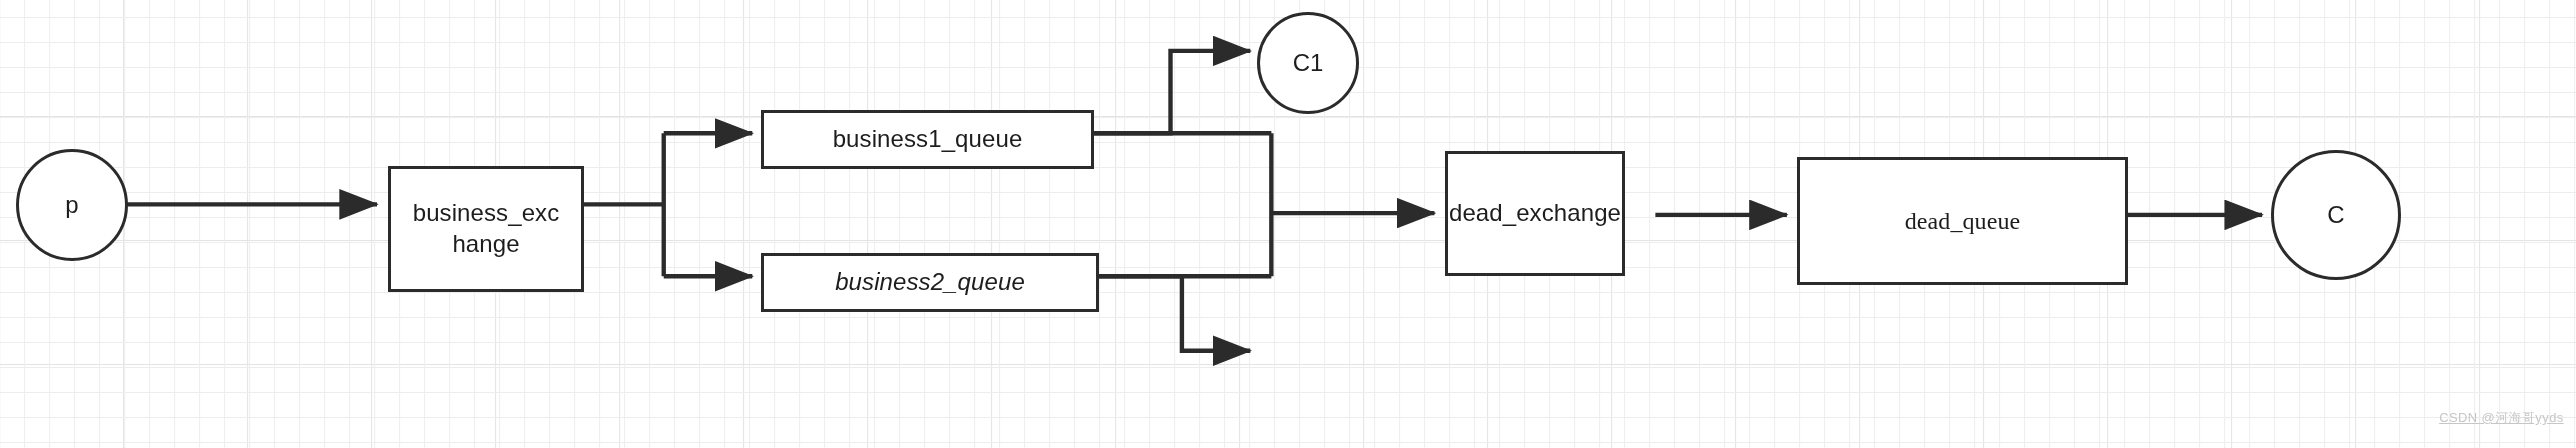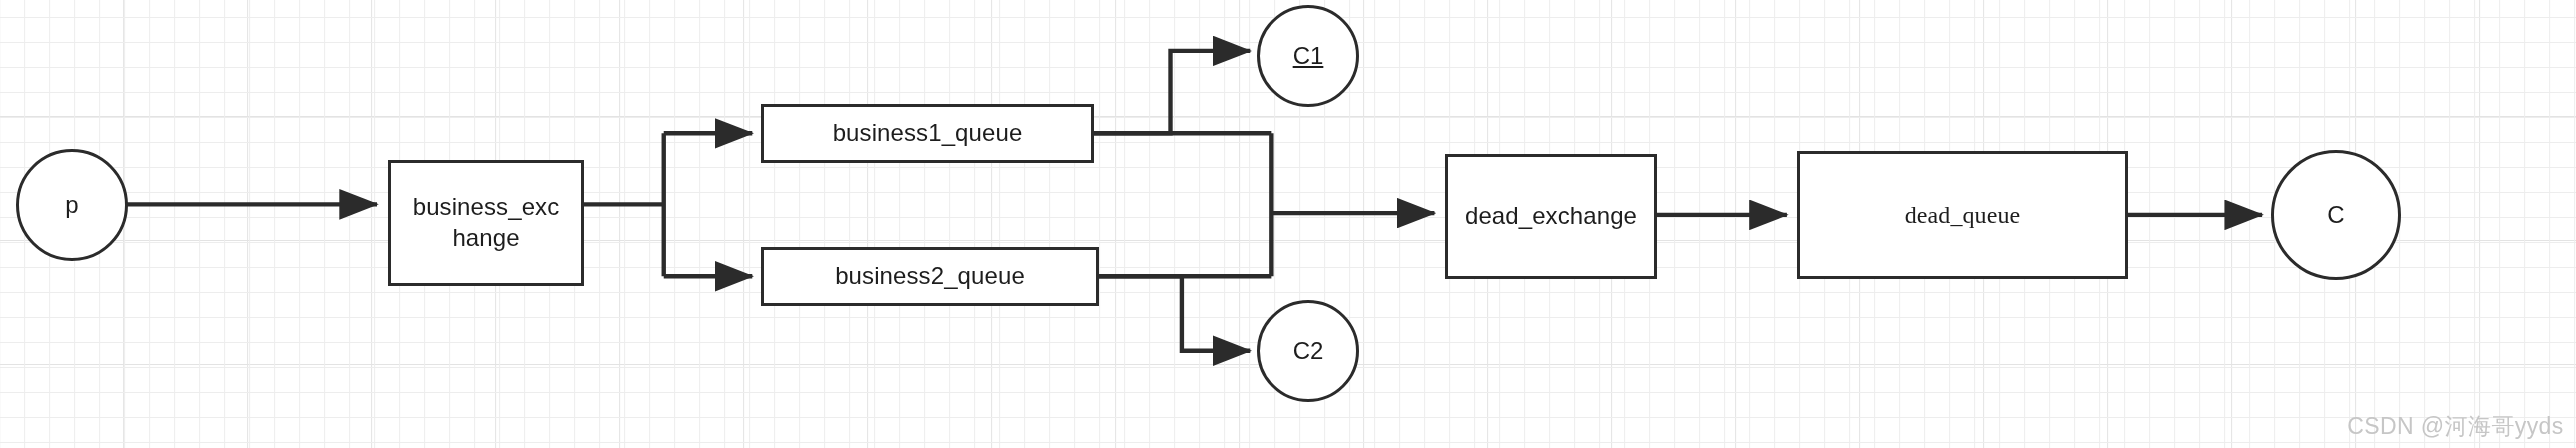--- a/index.html
+++ b/index.html
@@ -43,46 +43,48 @@
     align-items: center;
     justify-content: center;
     text-align: center;
     font-family: "Liberation Sans", sans-serif;
     font-size: 24px;
     color: #1d1d1d;
     line-height: 1.28;
     letter-spacing: 0.1px;
     white-space: pre-line;
     z-index: 3;
+    margin-top: 6px;
   }
   .node-circle {
     position: absolute;
     box-sizing: border-box;
     border: 3.5px solid #2b2b2b;
     border-radius: 50%;
     background: #ffffff;
     display: flex;
     align-items: center;
     justify-content: center;
     text-align: center;
     font-family: "Liberation Sans", sans-serif;
     font-size: 24px;
     color: #1d1d1d;
     z-index: 3;
   }
   #watermark {
     position: absolute;
     right: 12.3px;
-    bottom: 7px;
+    bottom: 22px;
     font-family: "Liberation Sans", sans-serif;
-    font-size: 23px;
+    font-size: 13px;
     color: #c6c6c6;
     letter-spacing: 0.4px;
     z-index: 6;
     user-select: none;
+    text-decoration: underline;
   }
 </style>
 </head>
 <body>
 
 <div id="canvas">
 
   <svg id="flow-svg" viewBox="0 0 2938 512" xmlns="http://www.w3.org/2000/svg">
     <defs>
       <marker id="arrowhead" markerWidth="9" markerHeight="7" refX="8.6" refY="3.5" orient="auto" markerUnits="strokeWidth">
@@ -126,33 +128,30 @@
 
   <div class="node-box" style="left:388px; top:160px; width:196px; height:126px;">
     <span>business_exc
 hange</span>
   </div>
 
   <div class="node-box" style="left:761px; top:104px; width:333px; height:59px;">
     <span>business1_queue</span>
   </div>
 
-  <div class="node-box" style="left:761px; top:247px; width:338px; height:59px;">
+  <div class="node-box" style="left:761px; top:247px; width:338px; height:59px;font-style:italic;">
     <span>business2_queue</span>
   </div>
 
-  <div class="node-circle" style="left:1257px; top:5px; width:102px; height:102px;text-decoration:underline;">
+  <div class="node-circle" style="left:1257px; top:12px; width:102px; height:102px;">
     <span>C1</span>
   </div>
 
-  <div class="node-circle" style="left:1257px; top:300px; width:102px; height:102px;">
-    <span>C2</span>
-  </div>
 
-  <div class="node-box" style="left:1445px; top:154px; width:212px; height:125px;text-align:right;">
+  <div class="node-box" style="left:1445px; top:145px; width:180px; height:125px;text-align:right;">
     <span>dead_exchange</span>
   </div>
 
   <div class="node-box" style="left:1797px; top:151px; width:331px; height:128px;font-family:Liberation Serif, serif;">
     <span>dead_queue</span>
   </div>
 
   <div class="node-circle" style="left:2271px; top:150px; width:130px; height:130px;">
     <span>C</span>
   </div>

